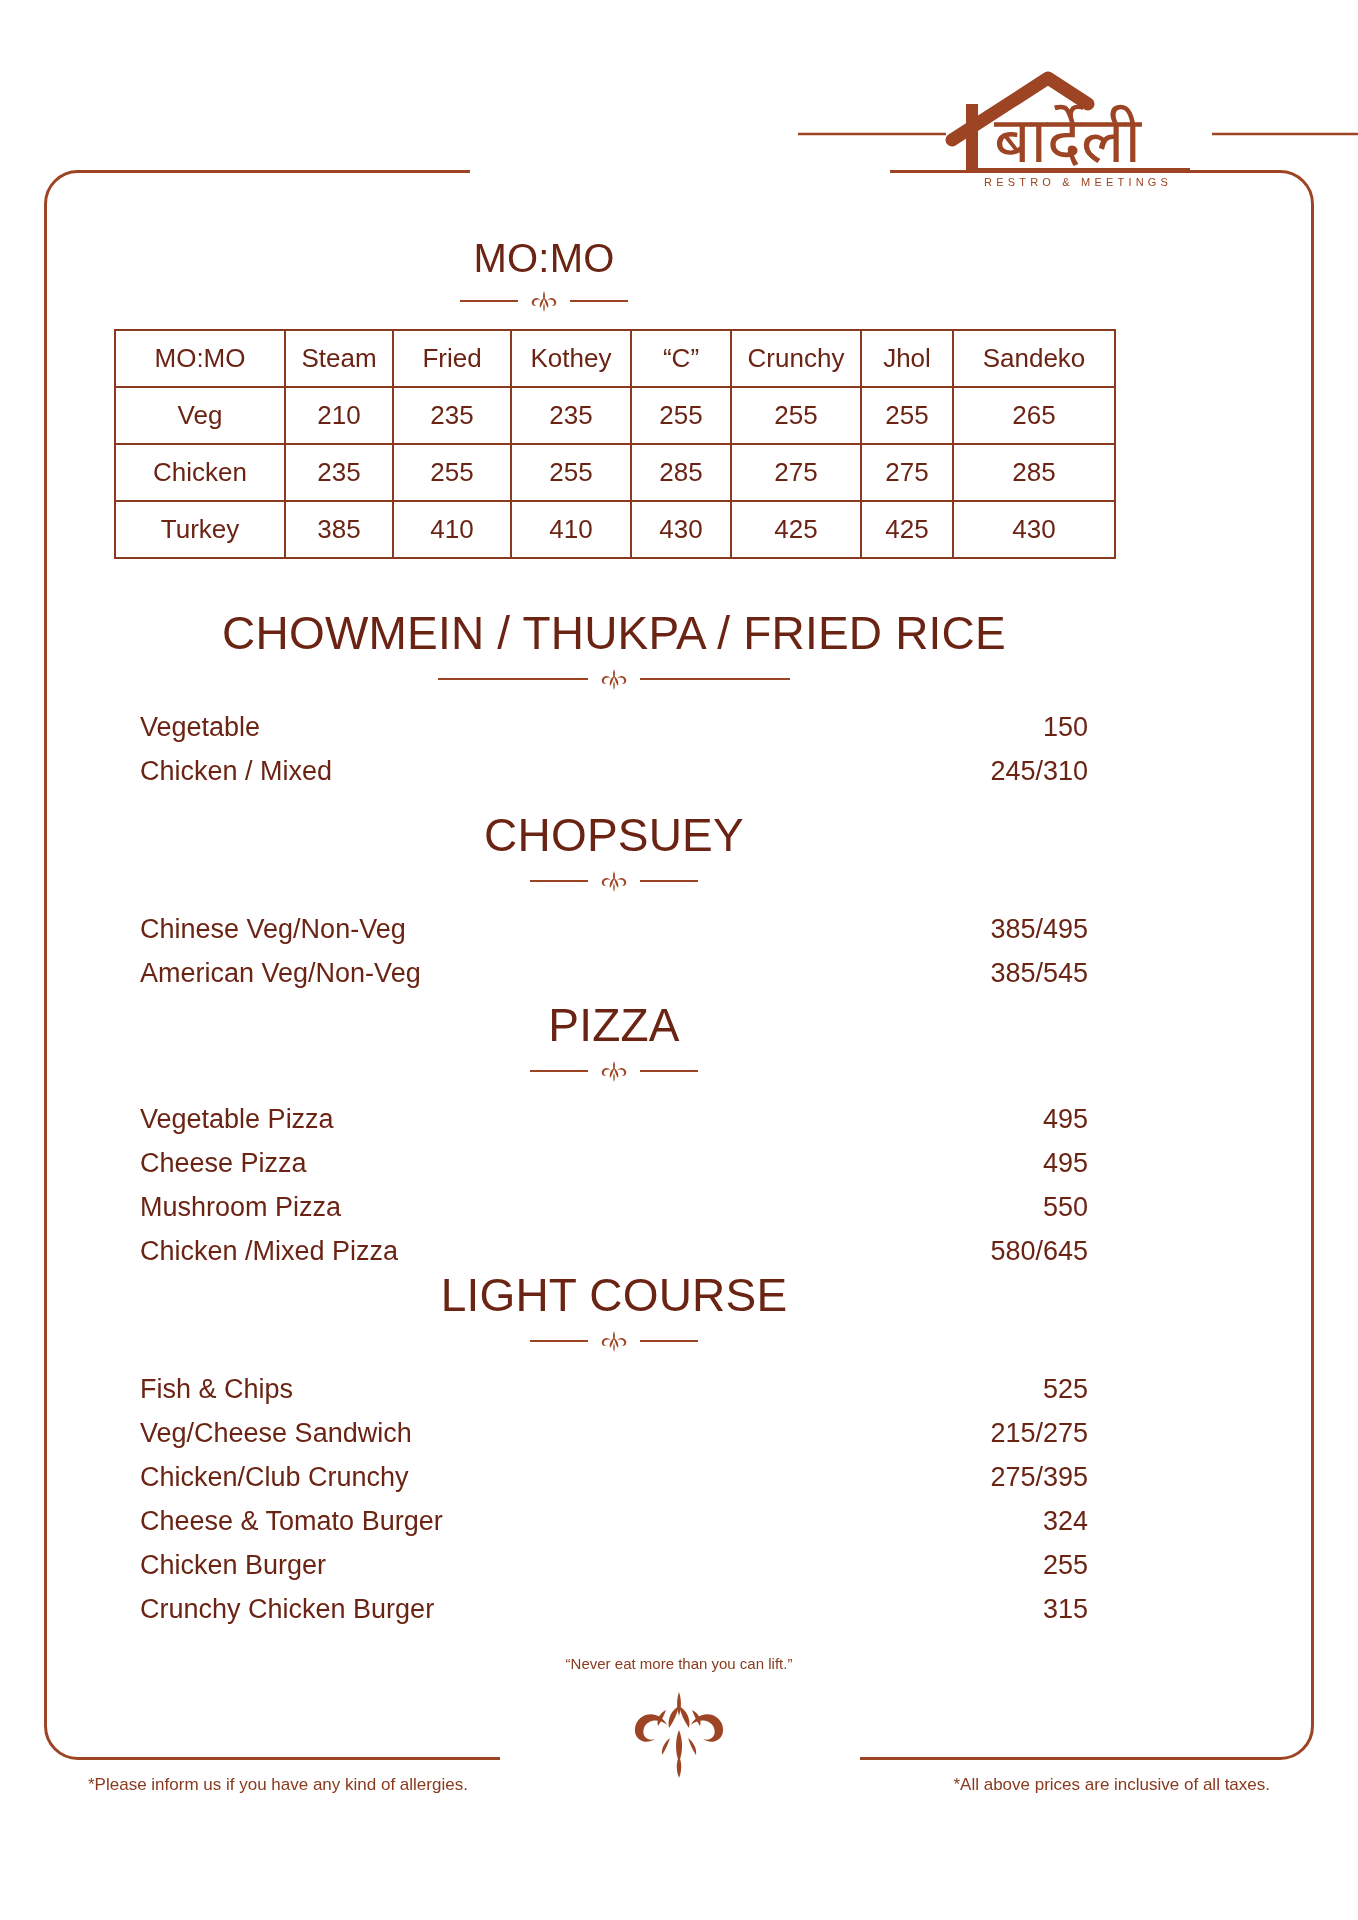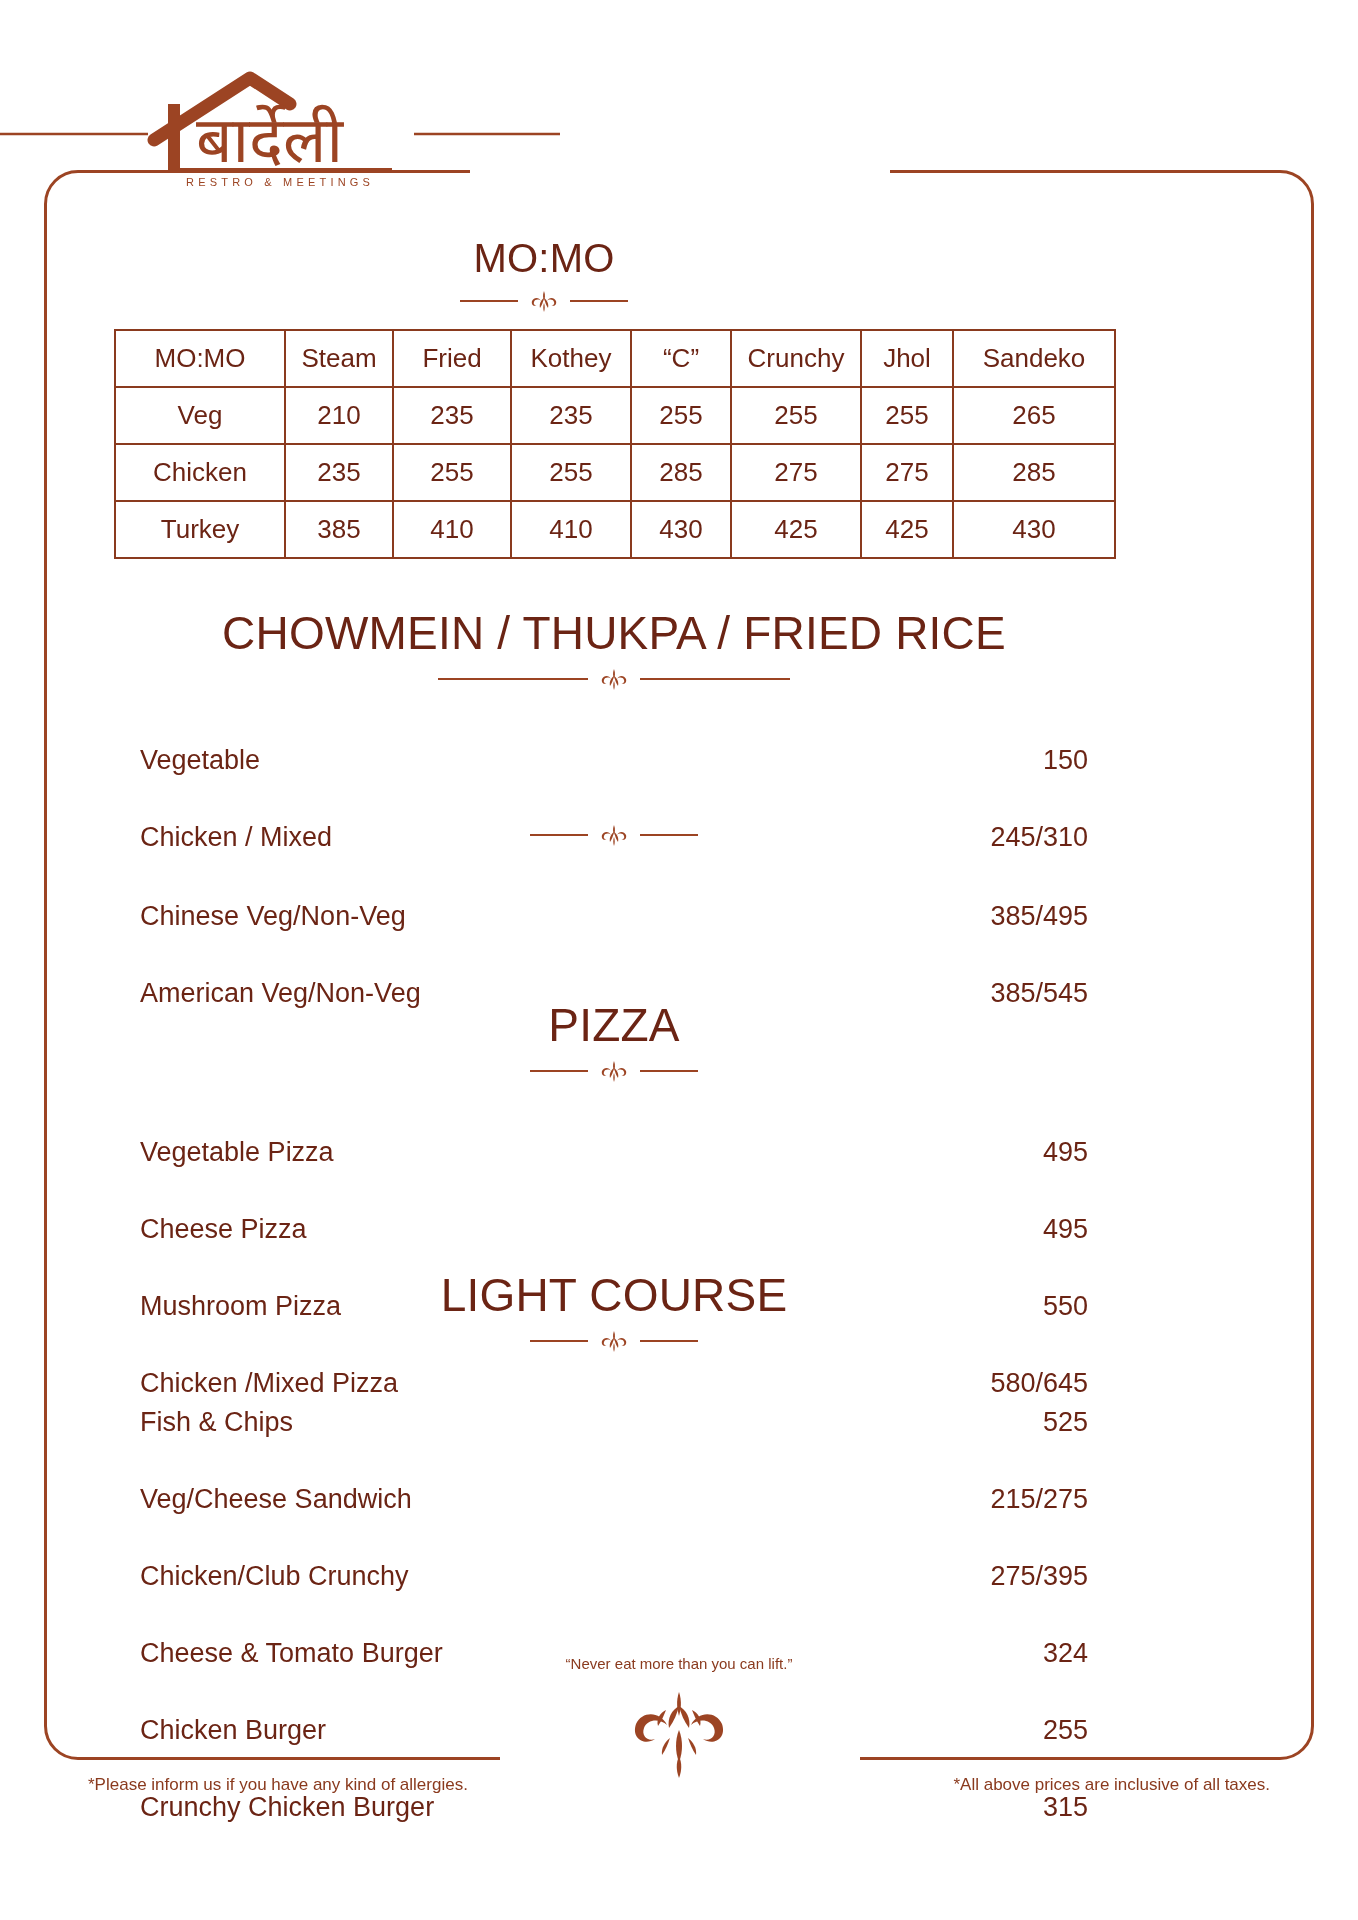--- a/index.html
+++ b/index.html
@@ -53,21 +53,21 @@
 
   
   .logo-block {
     position: absolute;
     left: 0;
     top: 62px;
     width: 1358px;
     height: 130px;
     display: flex;
     align-items: center;
-    justify-content: flex-start;
+    justify-content: flex-end;
   }
   .logo-svg { display: block; }
 
   
   .sec-title {
     text-align: center;
     color: var(--dark);
     font-weight: 400;
     letter-spacing: .2px;
     line-height: 1;
@@ -136,21 +136,21 @@
   .items { margin-top: 16px; }
   .row {
     display: flex;
     justify-content: space-between;
     align-items: baseline;
     color: var(--dark);
     font-size: 27px;
     line-height: 44px;
     padding: 0 26px 0 26px;
   }
-  .row .name { white-space: nowrap; margin-top: 33px; }
+  .row .name { white-space: nowrap; }
   .row .price { white-space: nowrap; }
 
   
   .quote {
     position: absolute;
     left: 0;
     top: 1655px;
     width: 1358px;
     text-align: center;
     color: var(--brown);
@@ -289,20 +289,21 @@
         <span class="price">150</span>
       </div>
       <div class="row">
         <span class="name">Chicken / Mixed</span>
         <span class="price">245/310</span>
       </div>
     </div>
   </div>
 
   <div class="section" style="top:812px;">
+    <div class="sec-title sec-h">CHOPSUEY</div>
     <div class="divider">
       <span class="bar"></span>
       <span class="orn">
         <svg width="34" height="22" viewBox="0 0 34 22">
           <path d="M17 1 c1.5 4 1 7 0 10 c-1-3-1.5-6 0-10z" fill="#9c4423"></path>
           <path d="M17 8 c-3 2-5 6-4 10 c2-3 3-6 4-10z" fill="#9c4423"></path>
           <path d="M17 8 c3 2 5 6 4 10 c-2-3-3-6-4-10z" fill="#9c4423"></path>
           <path d="M5 11 c2-4 7-4 9 0 c-2-2-6-2-7 1 c-1 2 1 4 3 3 c-3 2-6 0-5-4z" fill="#9c4423"></path>
           <path d="M29 11 c-2-4-7-4-9 0 c2-2 6-2 7 1 c1 2-1 4-3 3 c3 2 6 0 5-4z" fill="#9c4423"></path>
           <path d="M17 13 c1 3 1 6 0 9 c-1-3-1-6 0-9z" fill="#9c4423"></path>

